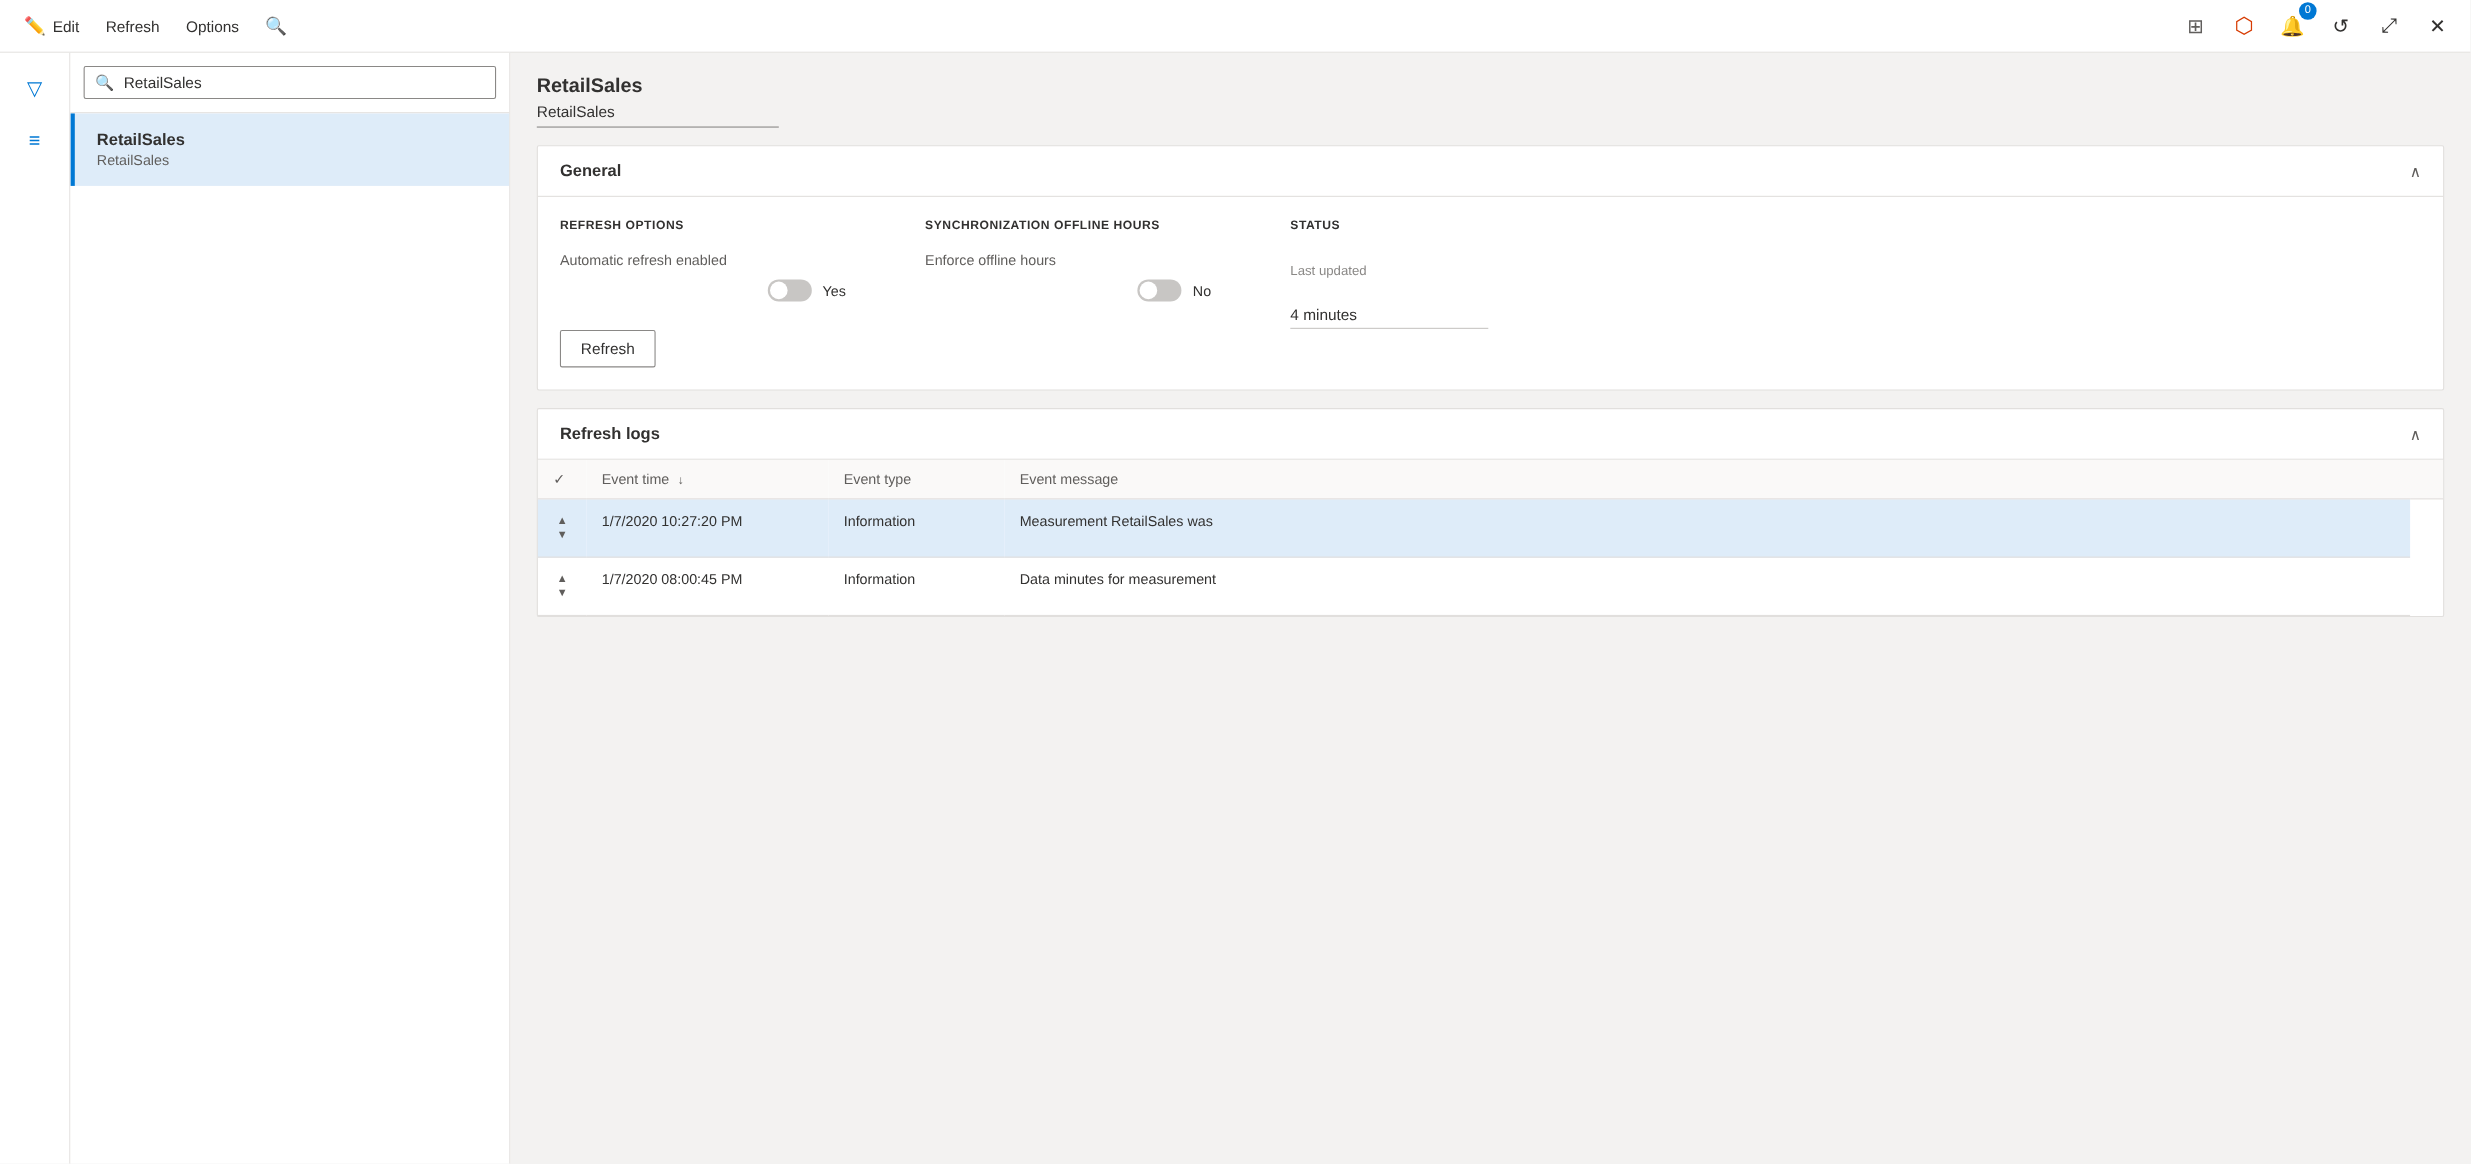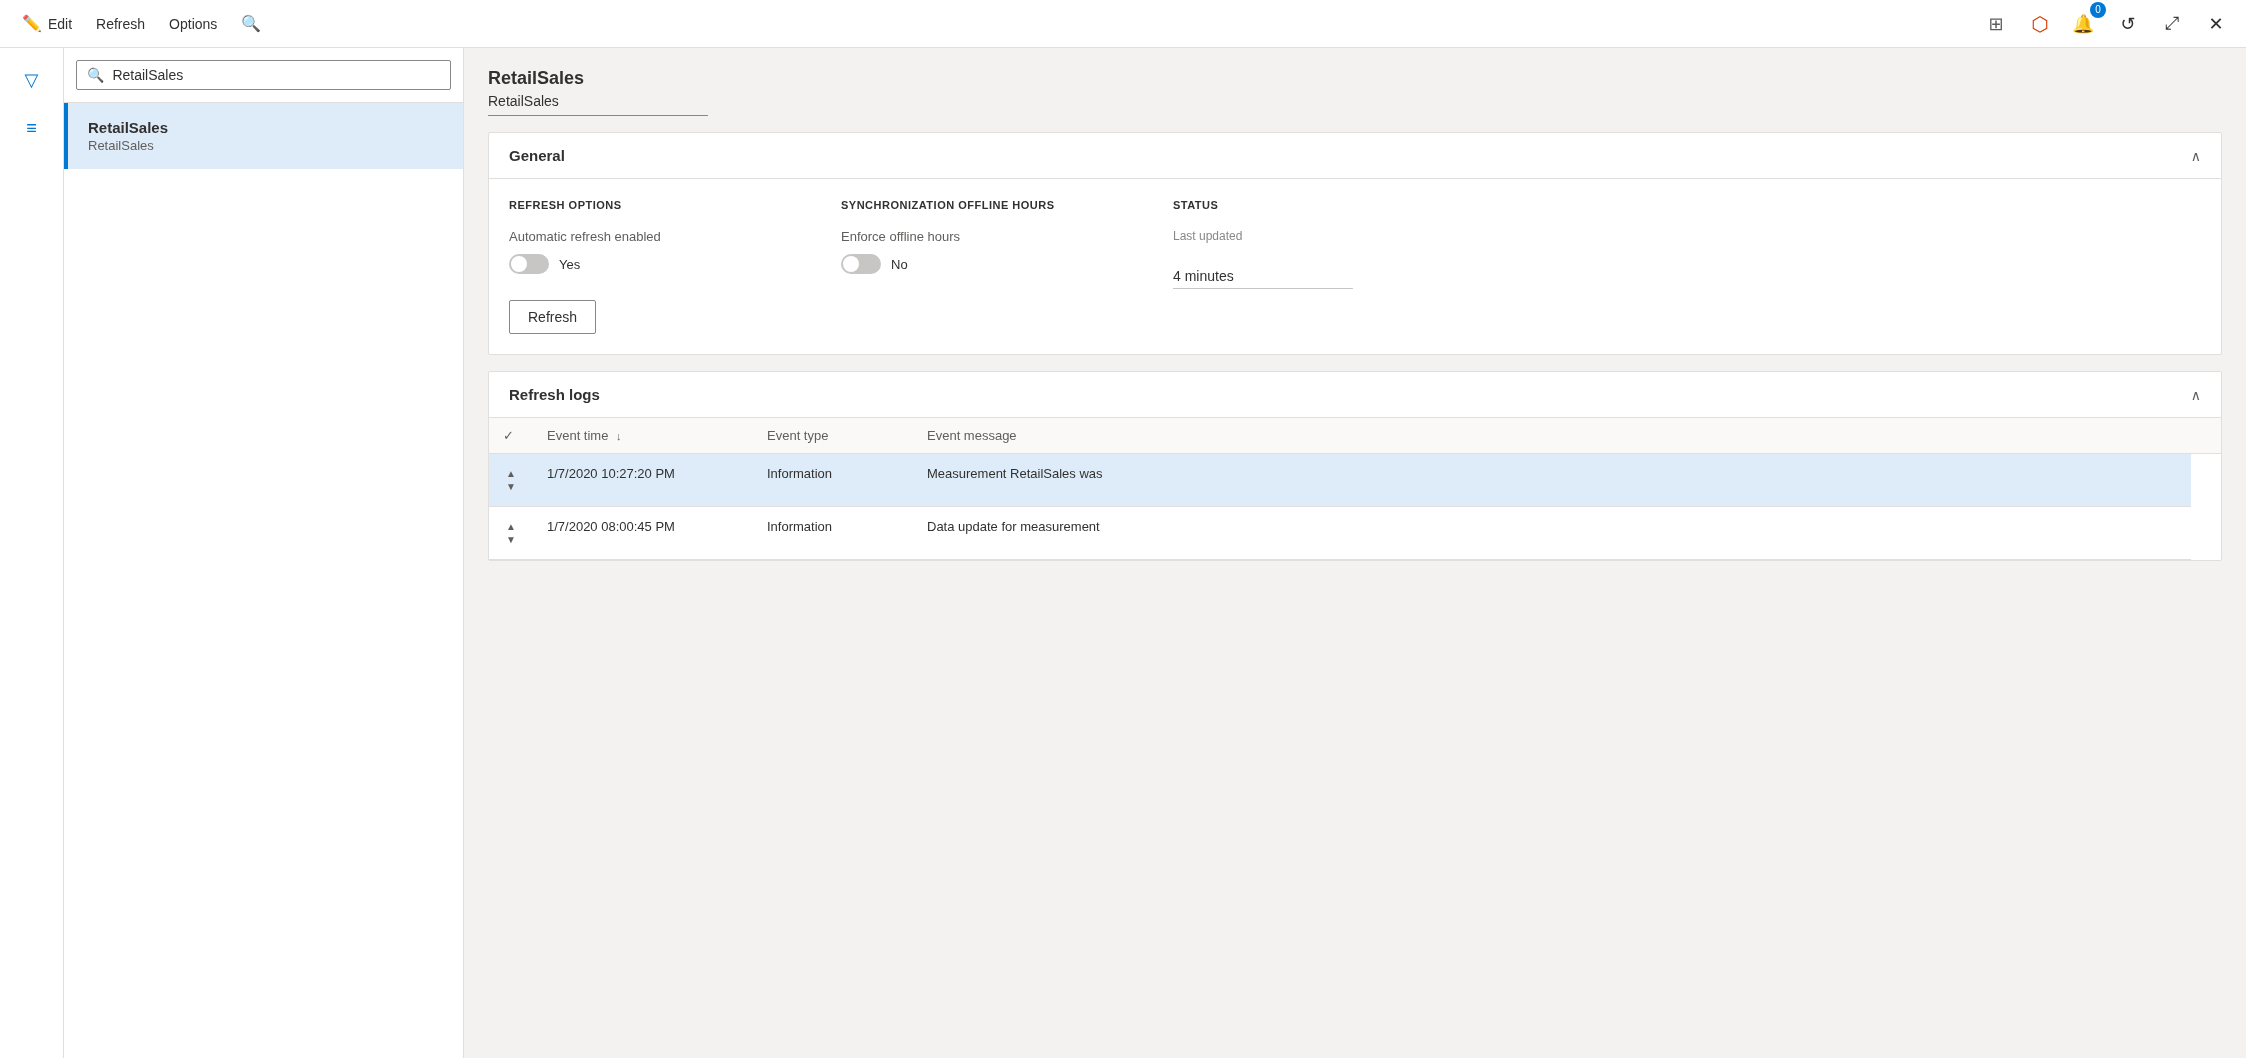--- a/index.html
+++ b/index.html
@@ -100,38 +100,38 @@
     .chevron-icon { font-size: 14px; color: #605e5c; }
     .section-body { padding: 20px; }
 
     
     .general-cols { display: flex; gap: 72px; align-items: flex-start; }
     .general-col { display: flex; flex-direction: column; gap: 10px; min-width: 260px; }
     .col-label {
       font-size: 11px; font-weight: 700; color: #323130; letter-spacing: 0.5px;
       text-transform: uppercase; margin-bottom: 8px;
     }
-    .field-row { display: flex; align-items: center; gap: 10px; }
+    .field-row { display: flex; align-items: center; gap: 10px; justify-content: flex-end; }
     .field-label { font-size: 13px; color: #605e5c; }
 
     
     .toggle {
       width: 40px; height: 20px; border-radius: 10px; background: #c8c6c4;
       display: inline-flex; align-items: center; padding: 2px; cursor: pointer;
       position: relative; flex-shrink: 0;
     }
     .toggle-thumb {
       width: 16px; height: 16px; border-radius: 50%; background: white;
       transition: transform 0.2s;
     }
     .toggle-value { font-size: 13px; color: #323130; }
 
     
     .status-col { min-width: 200px; }
-    .status-label-small { font-size: 12px; color: #8a8886; margin-bottom: 4px; }
+    .status-label-small { font-size: 12px; color: #8a8886; margin-bottom: 4px; margin-top: 10px; }
     .status-value {
       font-size: 14px; color: #323130; padding-bottom: 4px;
       border-bottom: 1px solid #c8c6c4; width: 180px; margin-top: 11px;
     }
 
     
     .refresh-btn-area { margin-top: 16px; }
     .refresh-btn {
       padding: 8px 18px; border: 1px solid #8a8886; background: #ffffff;
       cursor: pointer; font-size: 14px; color: #323130; border-radius: 2px;
@@ -315,21 +315,21 @@
                 </tr>
                 <tr>
                   <td>
                     <div class="row-scroll">
     <span class="scroll-arrow">▲</span>
     <span class="scroll-arrow">▼</span>
   </div>
                   </td>
                   <td>1/7/2020 08:00:45 PM</td>
                   <td>Information</td>
-                  <td>Data update for measurement</td>
+                  <td>Data minutes for measurement</td>
                 </tr>
               </tbody>
           </table>
         </div>
       </div>
 
     </div>
   </div>
 
 </div>

